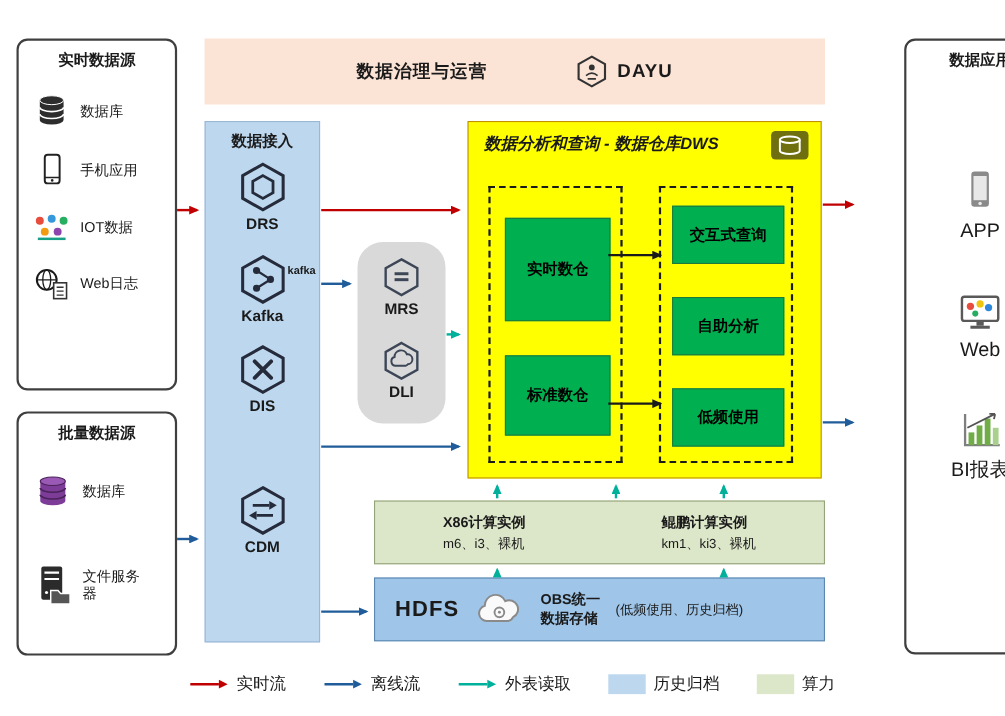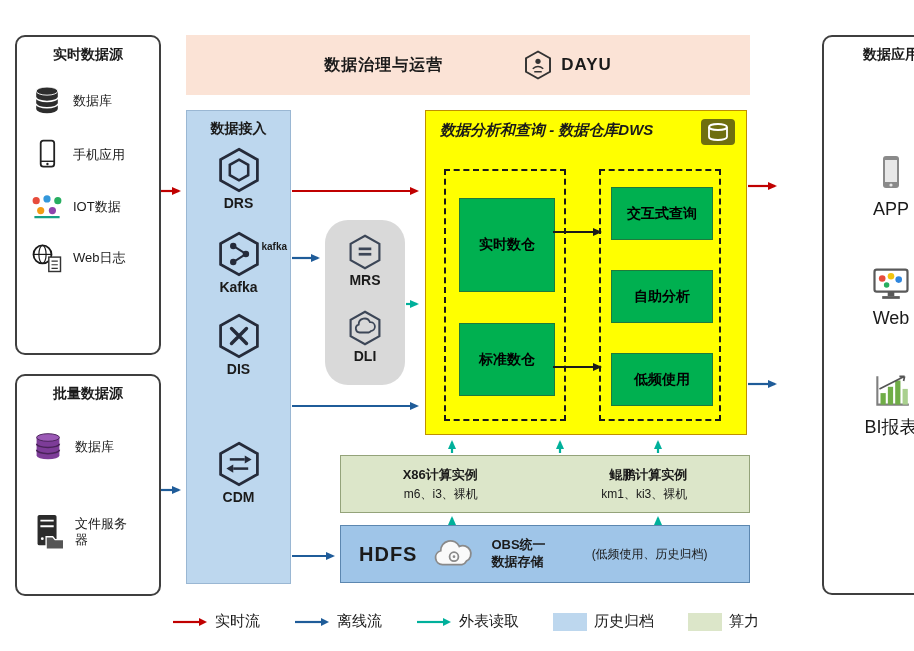--- a/index.html
+++ b/index.html
@@ -29,29 +29,29 @@
 
   .dws { left:425px; top:110px; width:322px; height:325px; background:#ffff00; border:1.5px solid #bf9000; }
   .dws-title { font-weight:bold; font-size:15px; padding:10px 0 0 14px;font-style:italic; }
   .dws-icon { position:absolute; right:10px; top:7px; }
   .dashed { position:absolute; top:58px; width:122px; height:252px; border:2px dashed #1a1a1a; }
   .gbox { position:absolute; background:#00b050; border:1px solid #1f7a3c; display:flex;
           align-items:center; justify-content:center; font-weight:bold; font-size:14px; color:#000; }
 
   .compute { left:340px; top:455px; width:410px; height:58px; background:#dce6c9; border:1px solid #94a37a;
              display:flex; align-items:center; justify-content:space-around; }
-  .comp-group { text-align:right; }
+  .comp-group { text-align:left; }
   .comp-title { font-weight:bold; font-size:13px; }
   .comp-sub { font-size:12px; margin-top:2px; }
 
   .hdfs { left:340px; top:525px; width:410px; height:58px; background:#9fc5e8; border:1px solid #5c87b0;
           display:flex; align-items:center; gap:14px; padding-left:18px; }
   .hdfs-label { font-weight:bold; font-size:20px; letter-spacing:1px; }
   .obs-text { font-weight:bold; font-size:13px; line-height:1.3; }
-  .obs-note { font-size:12px;margin-left:32px; }
+  .obs-note { font-size:12px; }
 
   .apps { left:782px; top:35px; width:138px; height:560px;margin-left:40px; }
   .app-item { position:absolute; left:0; width:100%; display:flex; flex-direction:column;
               align-items:center; gap:5px; font-size:18px; }
 
   .legend { left:172px; top:612px; display:flex; align-items:center; gap:34px; font-size:15px; }
   .leg-item { display:flex; align-items:center; gap:7px; }
   .swatch { width:34px; height:18px; display:inline-block; }
   .sw-blue { background:#bdd7ee; }
   .sw-olive { background:#dce6c9; }

